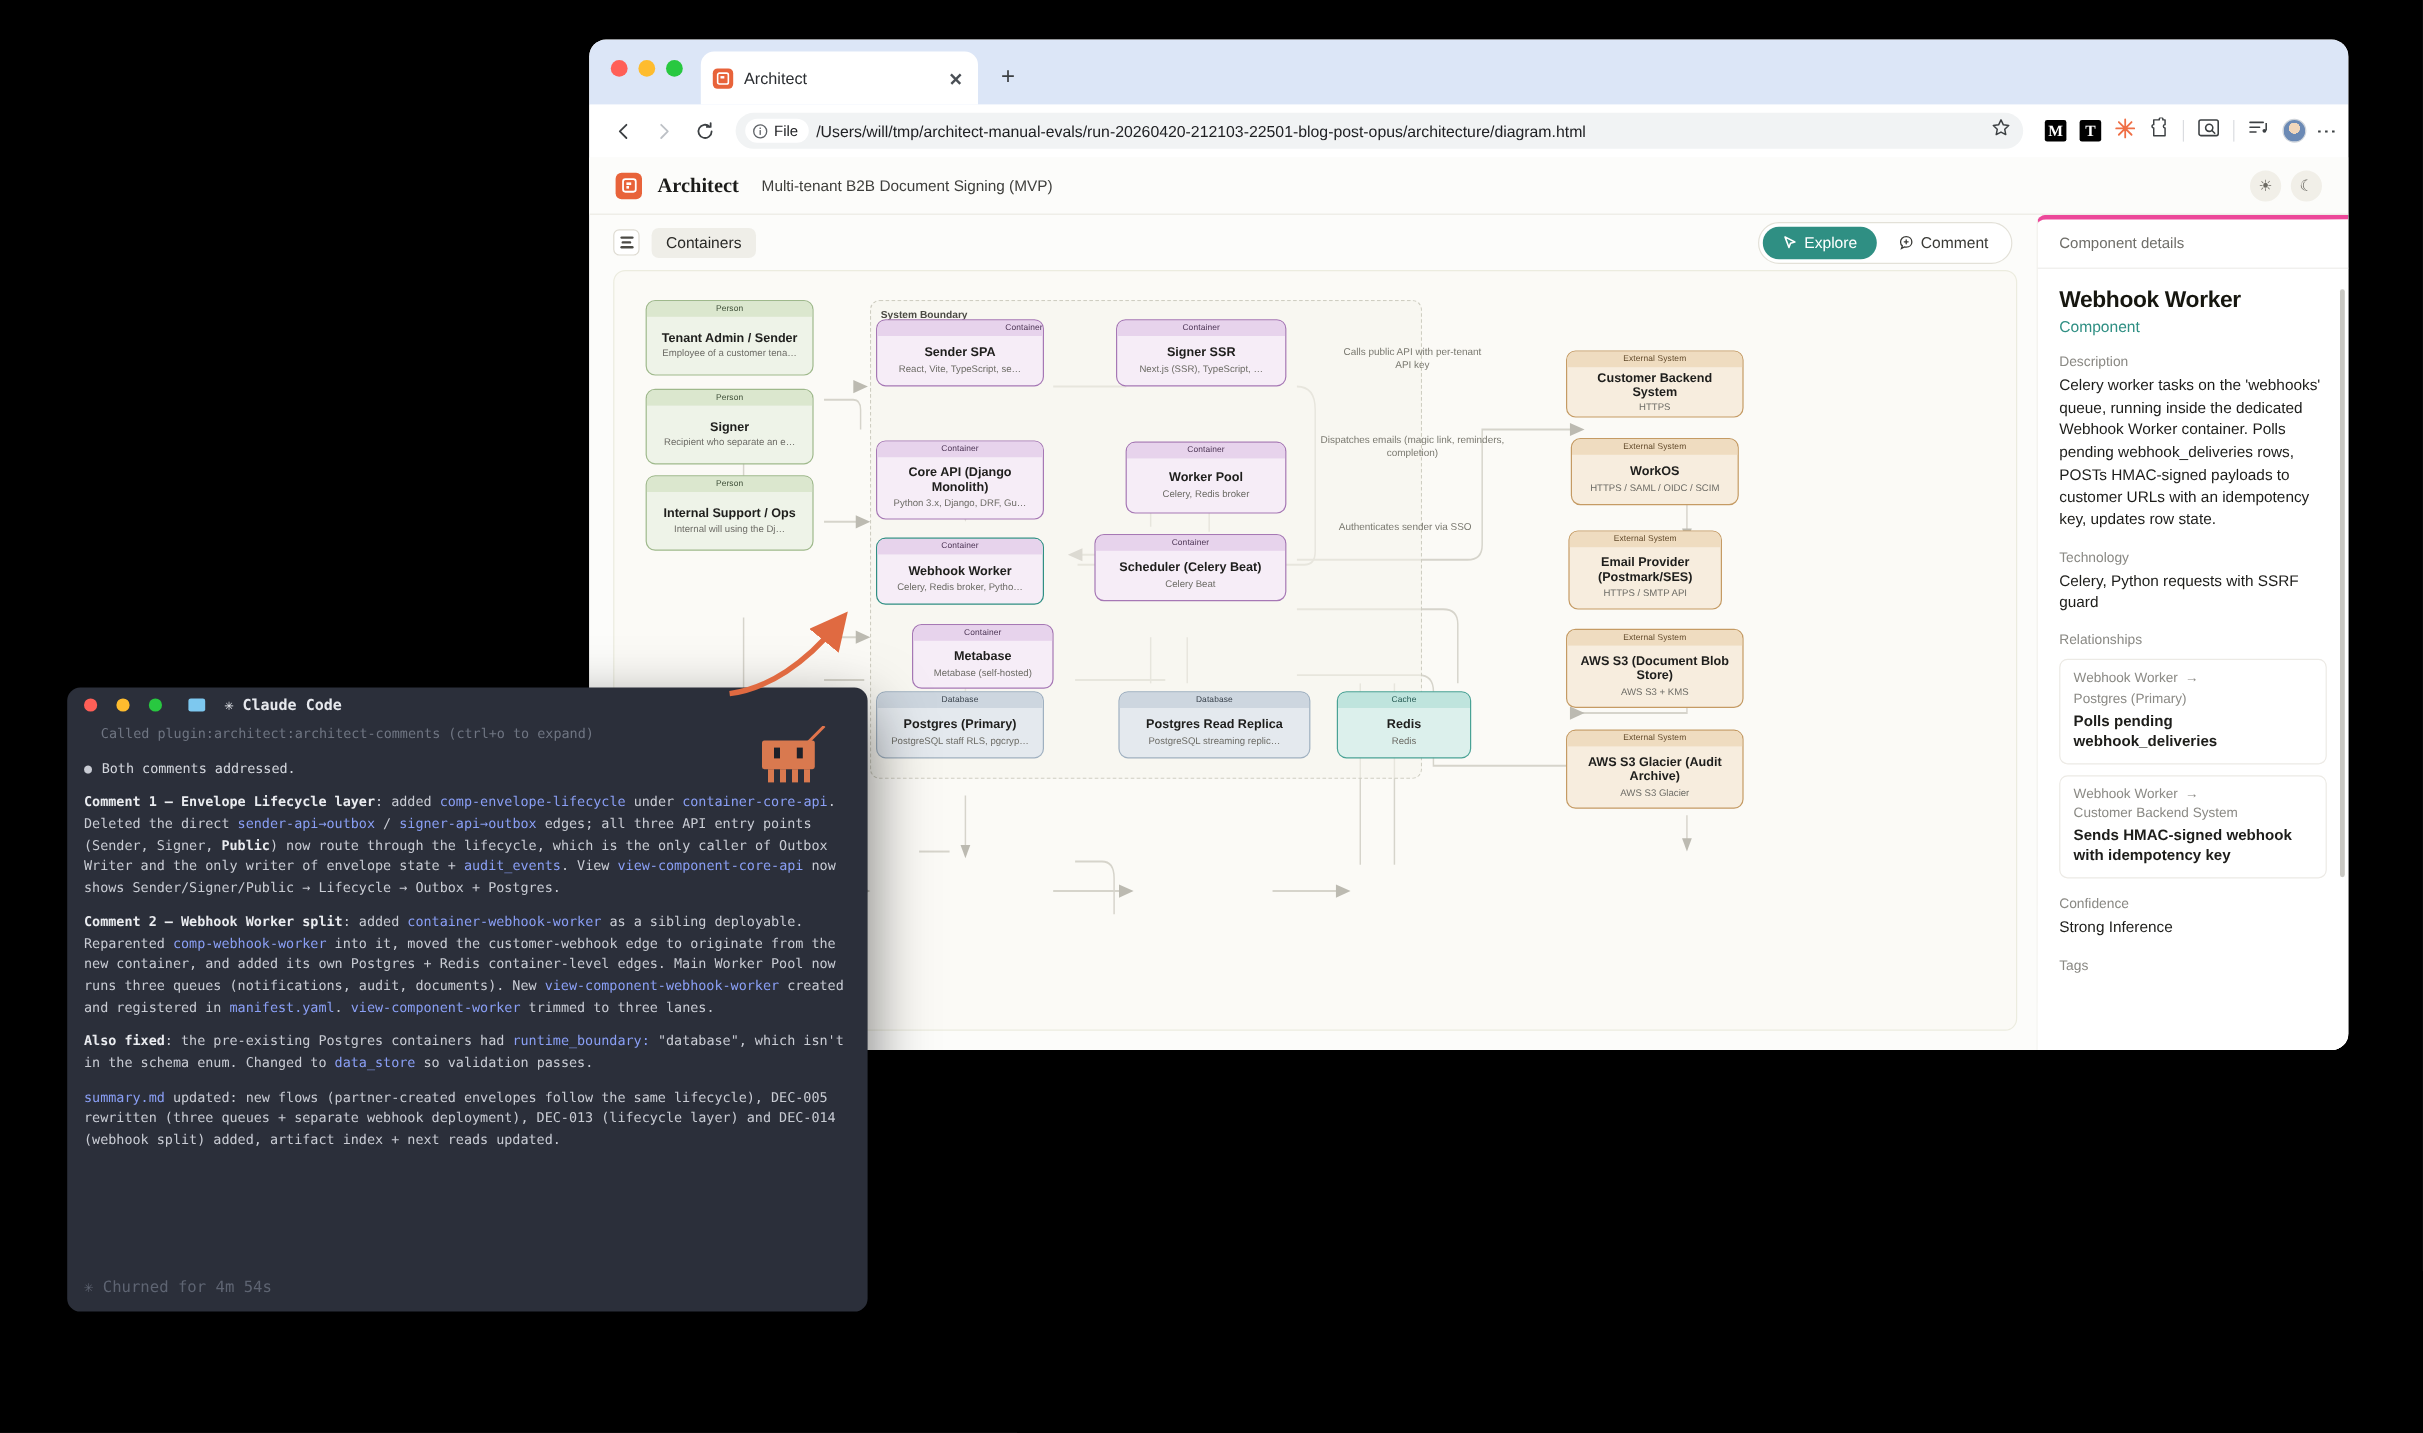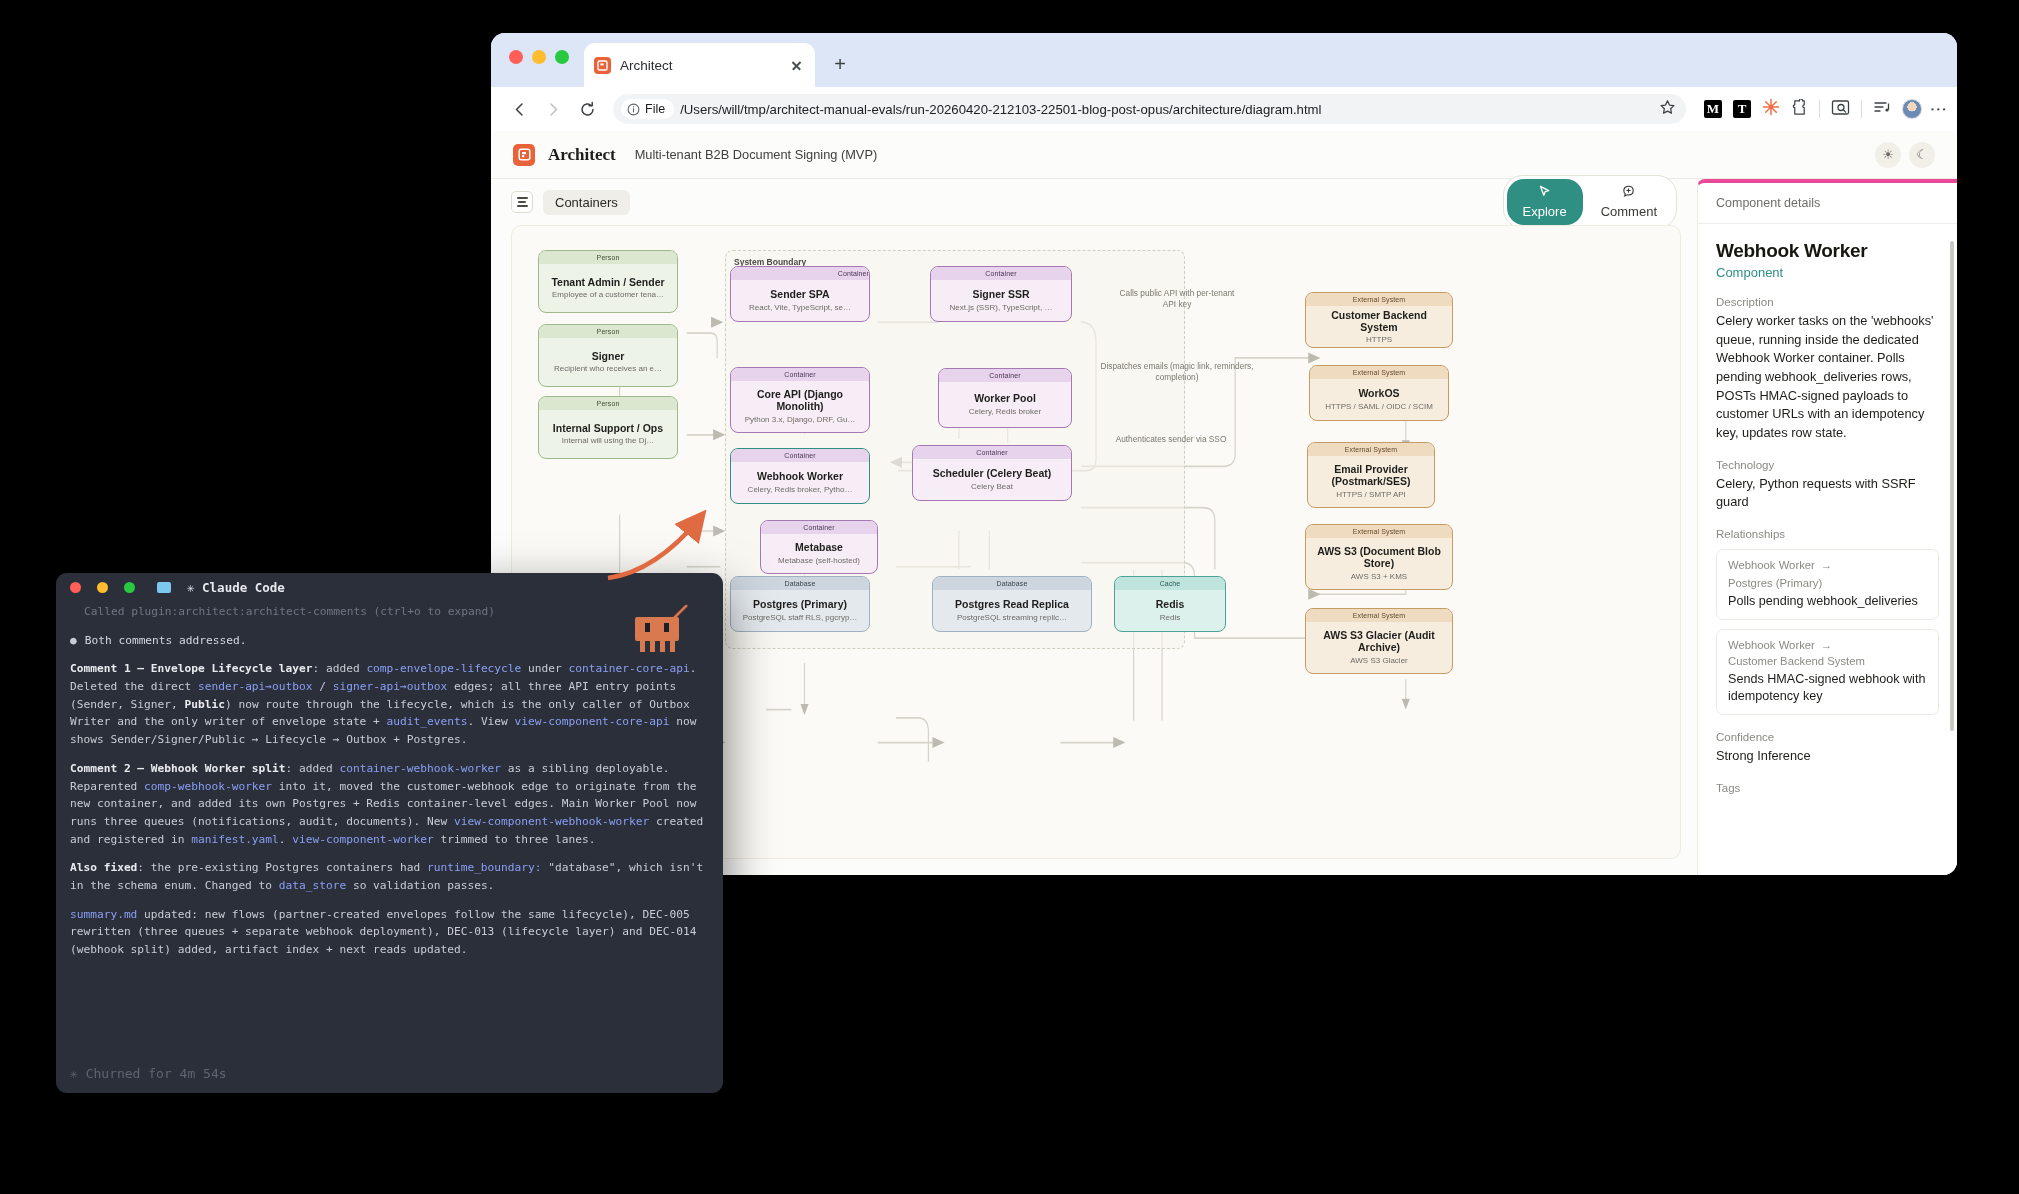--- a/index.html
+++ b/index.html
@@ -82,21 +82,21 @@
   .canvas-col { flex: 1; display: flex; flex-direction: column; min-width: 0; }
   .canvas-toolbar { height: 46px; display: flex; align-items: center; padding: 0 20px; gap: 10px; }
   .hamburger { width: 22px; height: 22px; border: 1px solid #dedbd2; border-radius: 5px;
                display:flex; flex-direction:column; align-items:center; justify-content:center; gap:2.5px; background:#fff;}
   .hamburger i { display:block; width: 11px; height: 1.6px; background: #4b4a45; border-radius:1px;}
   .hamburger i:nth-child(2){ width: 8px; }
   .view-chip { background: #efeee8; border-radius: 6px; padding: 5px 12px; font-size: 13px; color: #2a2a27; }
   .mode-group { margin-left: auto; display: flex; align-items: center; gap: 2px;
                 border: 1px solid #e3e1d8; border-radius: 20px; background: #fff; padding: 3px; }
   .mode-btn { display: flex; align-items: center; gap: 6px; border-radius: 17px; padding: 6px 16px;
-              font-size: 13px; color: #3a3a36; flex-direction: column; }
+              font-size: 13px; color: #3a3a36; }
   .mode-btn.active { background: #2f8f83; color: #fff; }
 
   .canvas {
     flex: 1; margin: 0 16px 16px 20px; background: #fbfaf6; border: 1px solid #ececdf;
     border-radius: 10px; position: relative; overflow: hidden;
   }
   .boundary {
     position: absolute; left: 213px; top: 24px; width: 460px; height: 399px;
     border: 1px dashed #cfcec2; border-radius: 8px; background: rgba(245,244,237,.55);
   }
@@ -133,21 +133,21 @@
     border-radius: 8px 0 0 0; margin: 0; display: flex; flex-direction: column; position: relative;
   }
   .details-head { padding: 13px 18px; border-bottom: 1px solid #eeedea; font-size: 12.5px; color: #6f6e69; }
   .details-body { padding: 16px 18px 0; overflow: hidden; flex: 1; }
   .d-title { font-size: 19px; font-weight: bold; color: #16160f; letter-spacing: -.3px; }
   .d-kind { font-size: 13px; color: #2f8f83; margin-top: 3px; }
   .d-label { font-size: 11.5px; color: #8a8984; margin-top: 16px; margin-bottom: 4px; }
   .d-text { font-size: 12.8px; color: #1d1d1a; line-height: 1.46; }
   .rel-card { border: 1px solid #eceae5; border-radius: 7px; padding: 9px 11px; margin-top: 9px; }
   .rel-pair { font-size: 11.3px; color: #8b8a85; display: flex; flex-wrap: wrap; gap: 6px; align-items: center; }
-  .rel-desc { font-size: 12.6px; color: #1d1d1a; margin-top: 4px; line-height: 1.35; }
+  .rel-desc { font-size: 12.6px; color: #1d1d1a; margin-top: 4px; line-height: 1.35; font-weight: bold; }
   .scrollbar { position: absolute; right: 3px; top: 58px; width: 4px; height: 490px;
                background: #c9c8c3; border-radius: 3px; }
 
   
   .terminal {
     position: absolute; left: 56px; top: 573px; width: 667px; height: 520px;
     background: #2b2f3a; border-radius: 11px; overflow: hidden;
     box-shadow: 0 20px 52px rgba(0,0,0,.55); font-family: "DejaVu Sans Mono", monospace;
   }
   .term-head { height: 28px; display: flex; align-items: center; gap: 16px; padding: 0 14px; }
@@ -370,21 +370,21 @@
             <div class="tag">Person</div>
             <div class="body">
                 <div class="nm">Tenant Admin / Sender</div>
             <div class="tech">Employee of a customer tena…</div>
               </div>
           </div>
           <div class="node n-person" style="left:26px; top:98px; width:140px; height:63px;">
             <div class="tag">Person</div>
             <div class="body">
                 <div class="nm">Signer</div>
-            <div class="tech">Recipient who receives an e…</div>
+            <div class="tech">Recipient who separate an e…</div>
               </div>
           </div>
           <div class="node n-person" style="left:26px; top:170px; width:140px; height:63px;">
             <div class="tag">Person</div>
             <div class="body">
                 <div class="nm">Internal Support / Ops</div>
             <div class="tech">Internal will using the Dj…</div>
               </div>
           </div>
 

